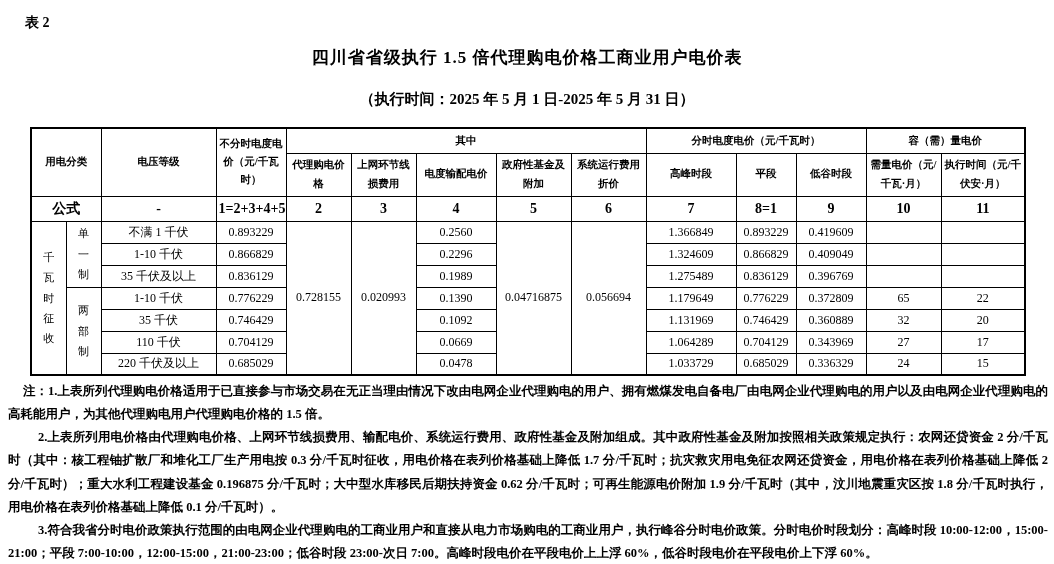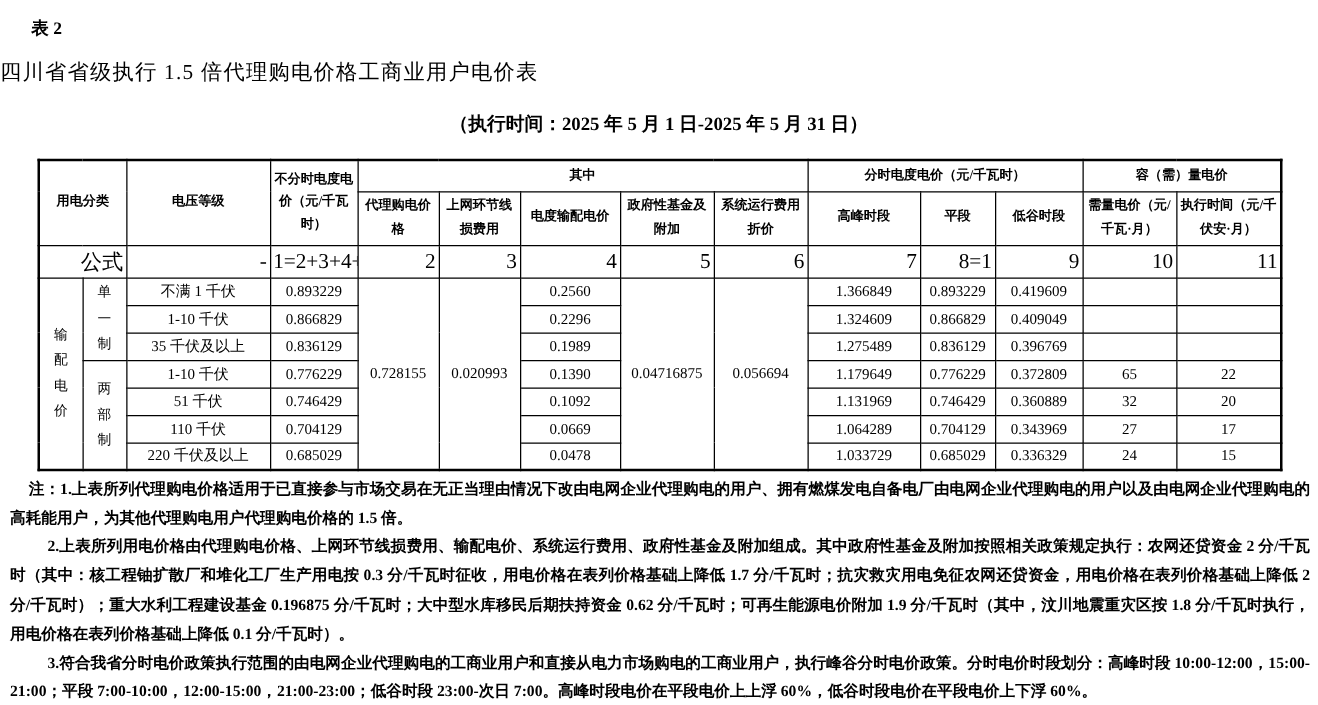--- a/index.html
+++ b/index.html
@@ -1,36 +1,36 @@
 <!DOCTYPE html>
 <html><head>
 <meta charset="utf-8">
 <style>
   * { margin:0; padding:0; box-sizing:border-box; }
   html,body { width:1054px; height:564px; background:#ffffff; color:#000;
               font-family:"Liberation Serif","DejaVu Serif",serif; overflow:hidden; }
   .page { width:1054px; height:460px; position:relative; }
 
   .tbl-label { position:absolute; left:25px; top:14px; font-size:14px; font-weight:bold; }
-  .title { position:absolute; left:0; top:46px; width:100%; text-align:left;
-           font-size:17px; font-weight:normal; letter-spacing:1px; }
+  .title { position:absolute; left:0; top:46px; width:100%; text-align:center;
+           font-size:17px; font-weight:bold; letter-spacing:1px; }
   .subtitle { position:absolute; left:0; top:90px; width:100%; text-align:center;
               font-size:15px; font-weight:bold; }
 
   table.price { position:absolute; left:30px; top:127px; width:994px;
                 border-collapse:collapse; table-layout:fixed;
                 border:2px solid #000; }
   table.price th, table.price td {
     border:1px solid #000; text-align:center; vertical-align:middle;
     padding:1px 2px; overflow:hidden;
   }
   table.price th { font-size:10.5px; font-weight:bold; line-height:1.75; }
   td.num { font-size:12px; font-weight:normal; font-family:"Liberation Serif",serif;margin-left:36px; }
   td.volt { font-size:12px; font-weight:normal; }
-  tr.formula td { font-size:17px; font-weight:normal; height:25px;text-align:right; }
+  tr.formula td { font-size:14px; font-weight:bold; height:25px; }
   tr.hdr1 th { height:25px; }
   tr.hdr2 th { height:43px;margin-left:28px; }
   tr.data td { height:22px; }
   .vert { font-size:11px; font-weight:normal; }
   .vert .inner { width:1.1em; margin:0 auto; word-break:break-all; line-height:1.85; }
 
   .notes { position:absolute; left:8px; top:380px; width:1040px;
            font-size:12.5px; font-weight:bold; line-height:1.85;
            text-align:justify; font-family:"Liberation Serif","DejaVu Serif",serif; }
   .notes p.n1 { text-indent:1.2em; }
@@ -94,21 +94,21 @@
       <td>6</td>
       <td>7</td>
       <td>8=1</td>
       <td>9</td>
       <td>10</td>
       <td>11</td>
     </tr>
 
     <tr class="data">
       <td rowspan="7" class="vert">
-            <div class="inner">输配电价</div>
+            <div class="inner">千瓦时征收</div>
           </td>
       <td rowspan="3" class="vert">
             <div class="inner">单一制</div>
           </td>
       <td class="volt">不满 1 千伏</td>
       <td class="num">0.893229</td>
       <td rowspan="7" class="num">0.728155</td>
       <td rowspan="7" class="num">0.020993</td>
       <td class="num">0.2560</td>
       <td rowspan="7" class="num">0.04716875</td>
@@ -146,21 +146,21 @@
       <td class="volt">1-10 千伏</td>
       <td class="num">0.776229</td>
       <td class="num">0.1390</td>
       <td class="num">1.179649</td>
       <td class="num">0.776229</td>
       <td class="num">0.372809</td>
       <td class="num">65</td>
       <td class="num">22</td>
     </tr>
     <tr class="data">
-      <td class="volt">51 千伏</td>
+      <td class="volt">35 千伏</td>
       <td class="num">0.746429</td>
       <td class="num">0.1092</td>
       <td class="num">1.131969</td>
       <td class="num">0.746429</td>
       <td class="num">0.360889</td>
       <td class="num">32</td>
       <td class="num">20</td>
     </tr>
     <tr class="data">
       <td class="volt">110 千伏</td>

